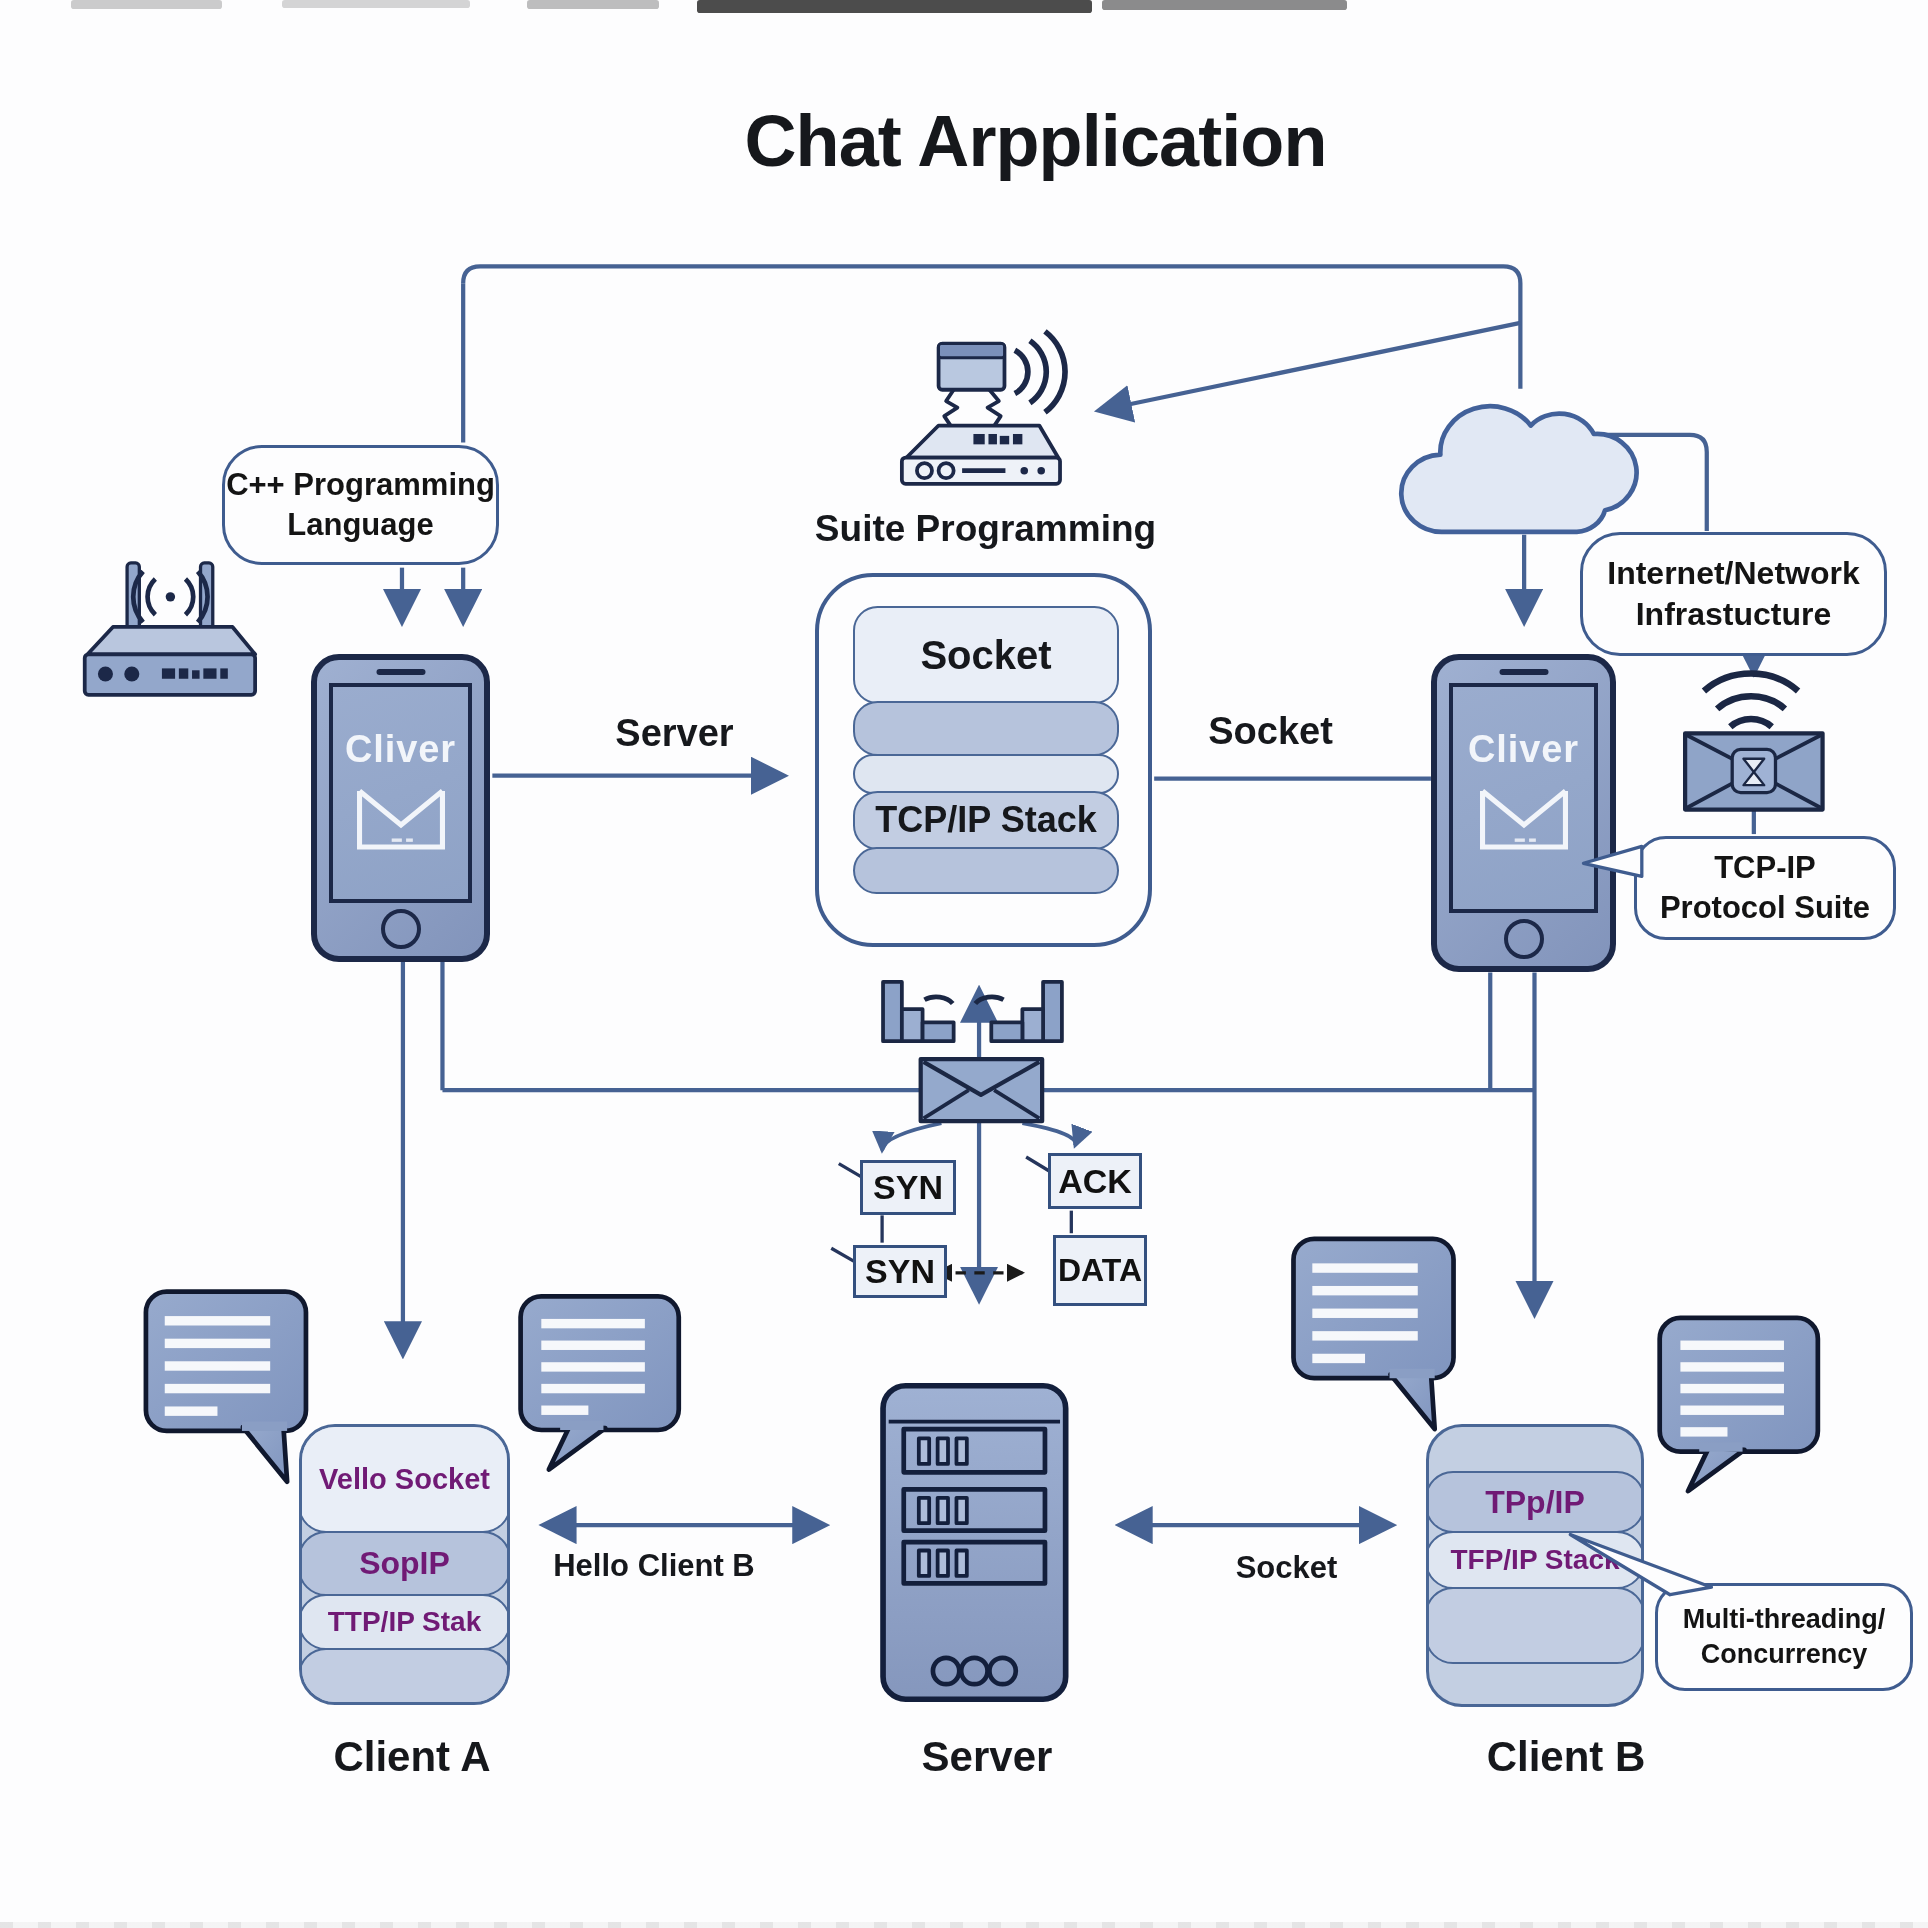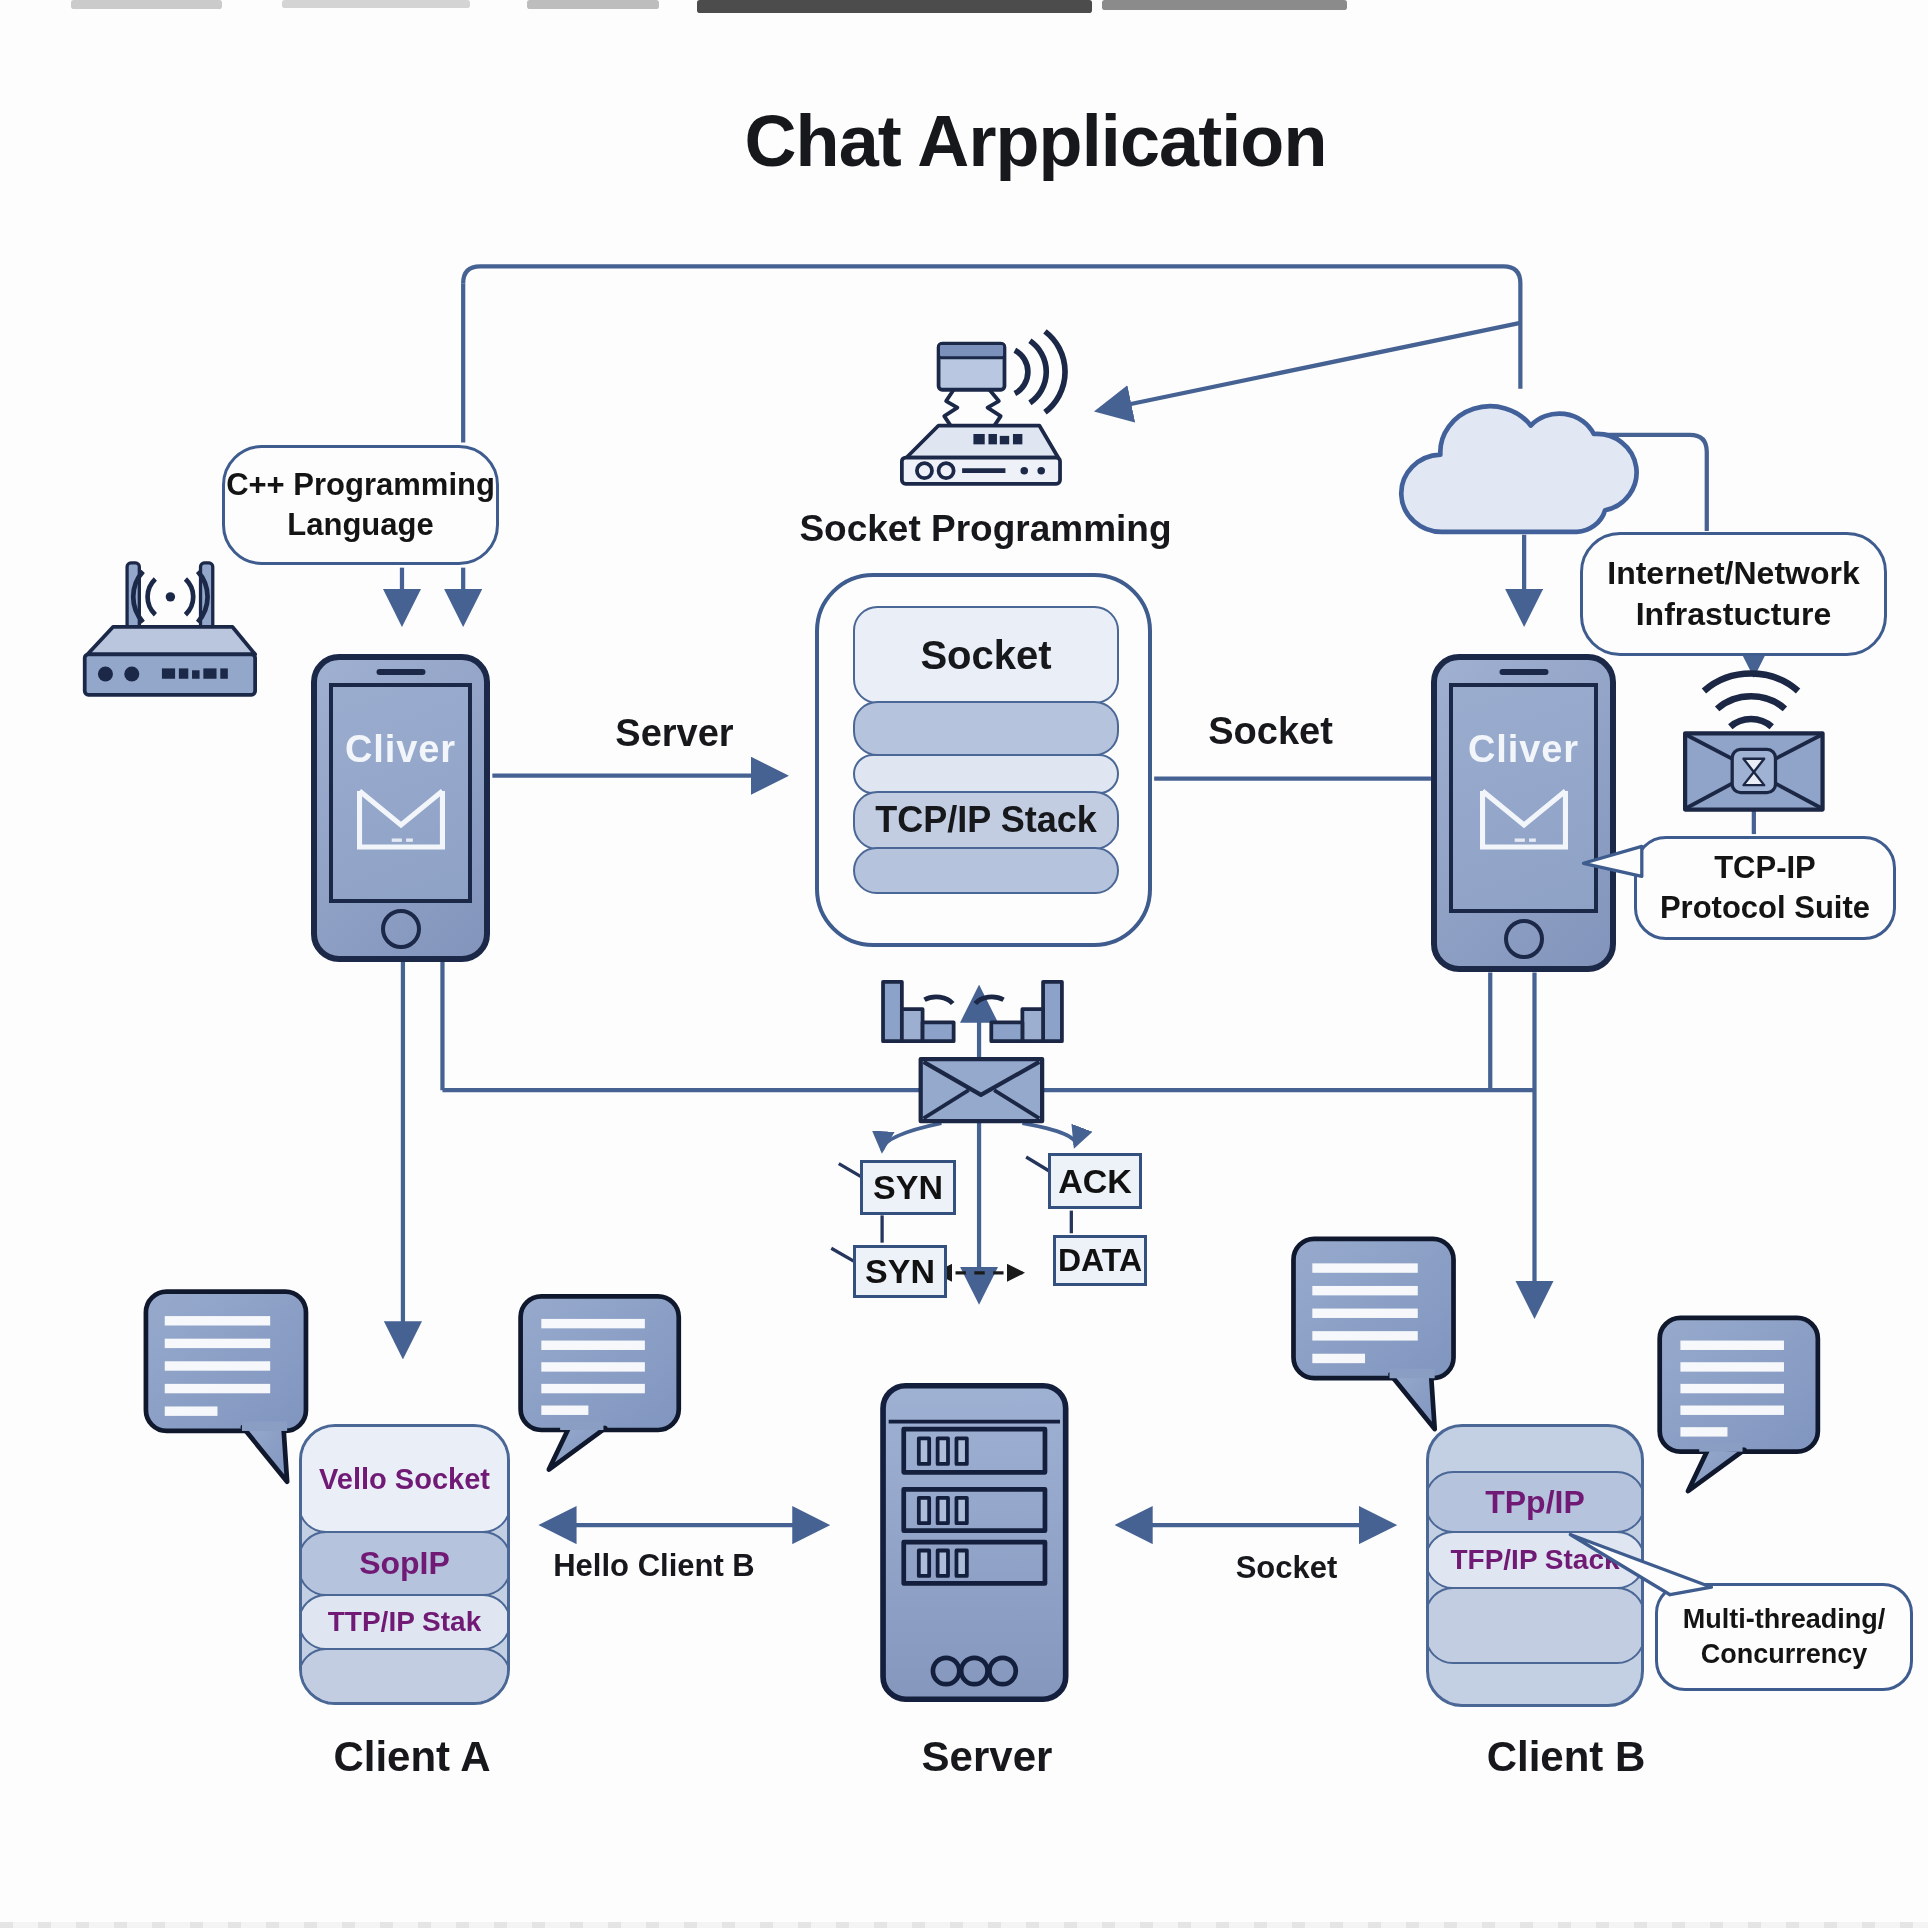--- a/index.html
+++ b/index.html
@@ -47,21 +47,21 @@
   .stack{position:absolute;left:34px;top:32px;width:266px;}
   .band{border:2.8px solid #4a6796;border-radius:24.5px;margin-top:-2.8px;display:flex;
         align-items:center;justify-content:center;font-weight:bold;color:#16181c;}
   .bl{background:#e9eef7;} .bm{background:#b6c3dc;} .bs{background:#dfe6f1;} .bt{background:#c2cde2;}
   
   .hbox{background:#edf1f8;border:3.3px solid #34507f;display:flex;align-items:center;
         justify-content:center;font-weight:bold;font-size:34px;color:#111;margin-left:24px;}
   .syn1{left:836px;top:1160px;width:96px;height:55px;}
   .ack{left:1024px;top:1153px;width:94px;height:56px;}
   .syn2{left:829px;top:1245px;width:94px;height:53px;}
-  .data{left:1029px;top:1235px;width:94px;height:51px;font-size:32px;}
+  .data{left:1029px;top:1235px;width:94px;height:71px;font-size:32px;}
   
   .cstack{border:3.8px solid #4a6796;border-radius:36px;overflow:hidden;background:#c3cfe2;}
   .stackA{left:299px;top:1424px;width:211px;height:281px;}
   .stackB{left:1426px;top:1424px;width:218px;height:283px;}
   .cband{border:2.8px solid #4a6796;border-radius:28px;margin:-1.9px -3.8px;display:flex;
          align-items:center;justify-content:center;font-weight:bold;color:#701a75;}
   
   .edge-seg{position:absolute;top:0;background:#1a1a1a;border-radius:2.8px;z-index:3;}
   .edge-bottom{position:absolute;bottom:0;left:0;width:100%;height:5.6px;opacity:.18;z-index:3;
      background:repeating-linear-gradient(90deg,#777 0 13px,#ccc 13px 38px);}
@@ -245,21 +245,21 @@
   <div class="edge-seg" style="left:1102px;width:245px;height:10.4px;opacity:.5"></div>
   <div class="edge-bottom"></div>
 
   <div class="abs z2 title">Chat Arpplication</div>
 
   <div class="abs z2 callout bubble-cpp">
     <div>C++ Programming</div>
     <div>Language</div>
   </div>
 
-  <div class="abs z2 lbl lbl-socketprog">Socket Programming</div>
+  <div class="abs z2 lbl lbl-socketprog">Suite Programming</div>
 
   <div class="abs z2 central-box">
     <div class="stack">
       <div class="band bl" style="height:94px;font-size:40px;">Socket</div>
       <div class="band bm" style="height:51px;"></div>
       <div class="band bs" style="height:36px;"></div>
       <div class="band bt" style="height:55px;font-size:36px;">TCP/IP Stack</div>
       <div class="band bm" style="height:43px;"></div>
     </div>
   </div>

